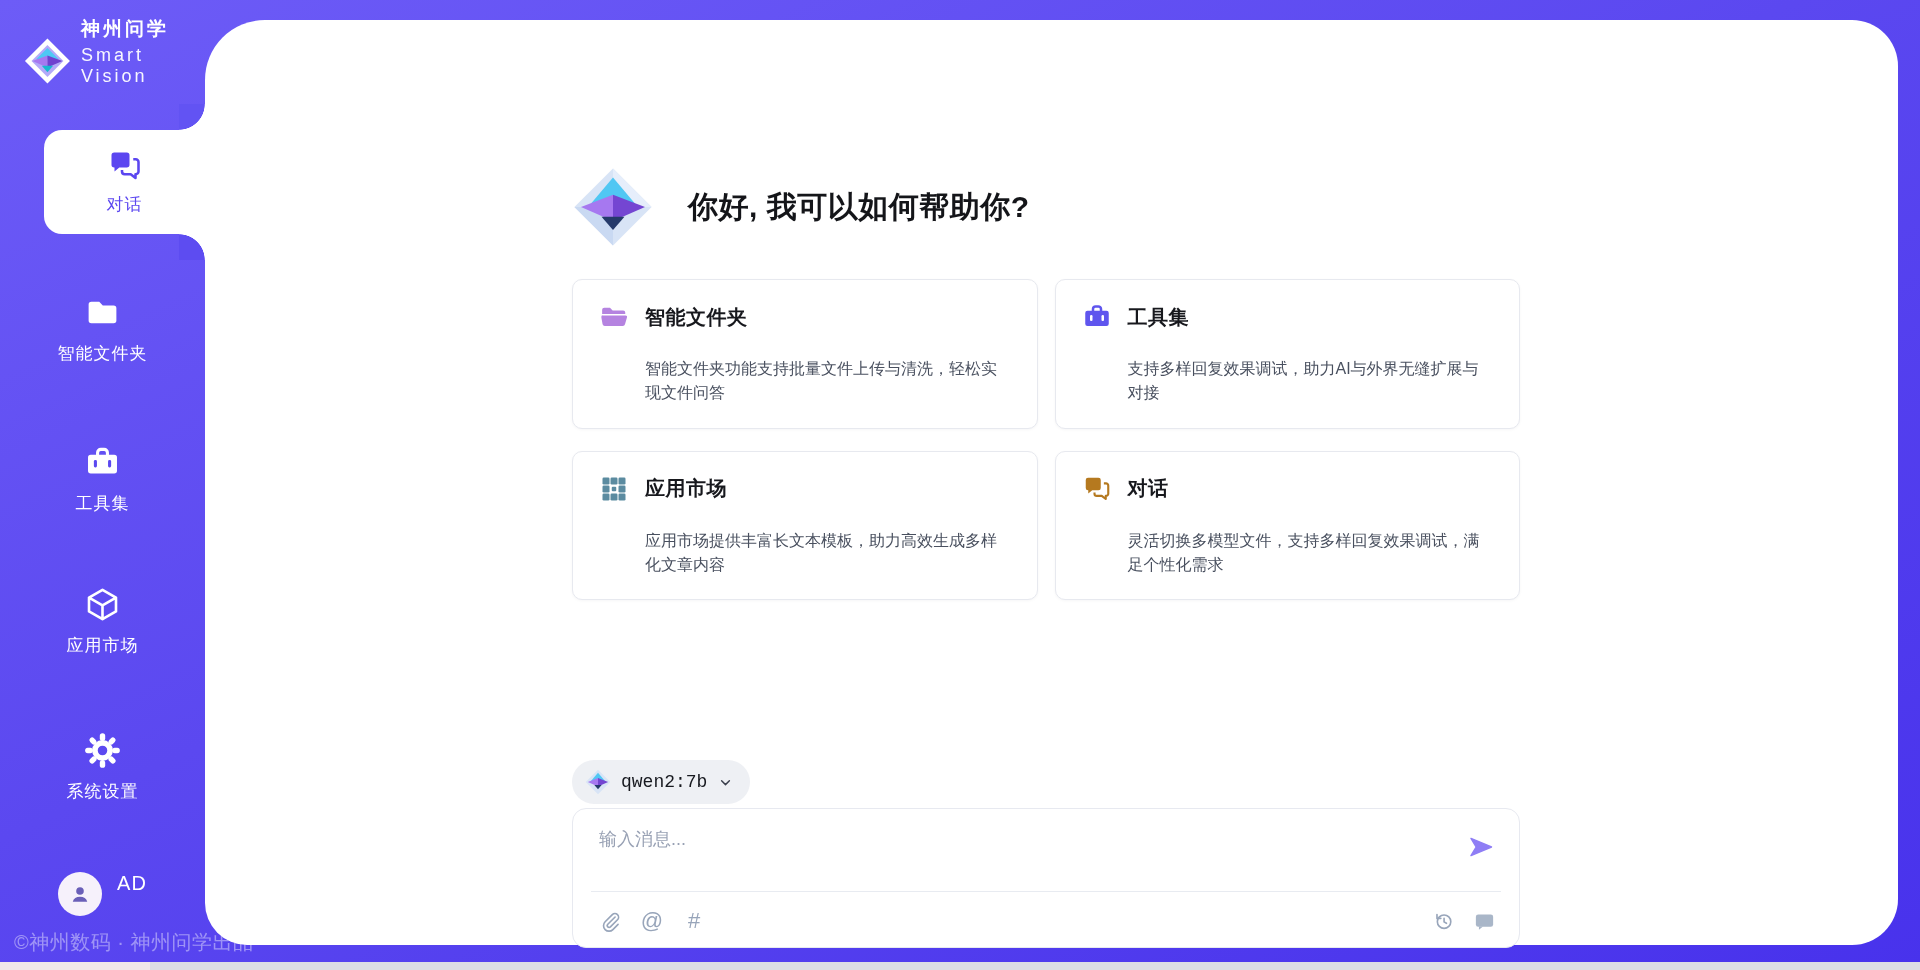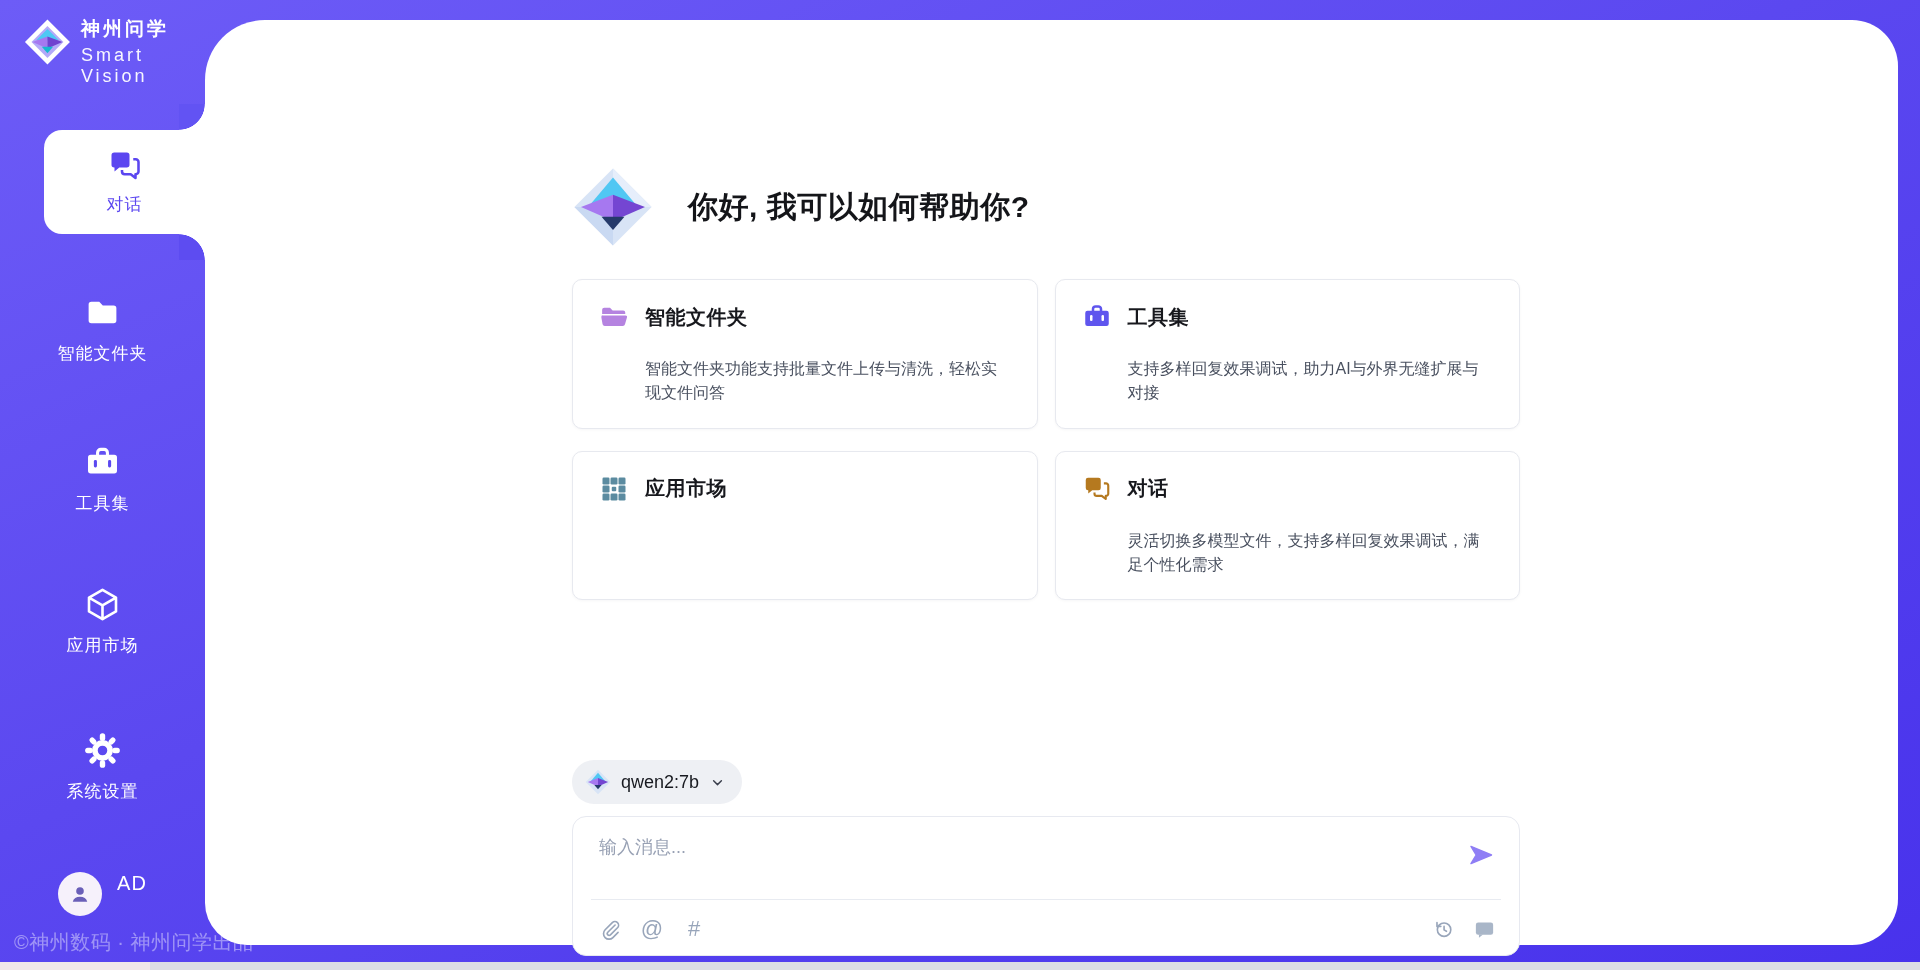--- a/index.html
+++ b/index.html
@@ -12,21 +12,21 @@
   .bottom-strip { position:absolute; left:0; right:0; bottom:0; height:8px;
          background:linear-gradient(90deg,#f1e7ea 0 150px,#dcdde5 150px 100%); z-index:5; }
 
   
   .panel { position:absolute; left:205px; top:20px; right:22px; bottom:25px;
            background:#ffffff; border-radius:60px 46px 46px 42px; z-index:2; }
 
   
   .sidebar { position:absolute; left:0; top:0; width:205px; height:100%; z-index:3; }
 
-  .brand { position:absolute; top:16px; left:24px; display:flex; align-items:flex-start; gap:10px; }
+  .brand { position:absolute; top:16px; left:24px; display:flex; align-items:flex-end; gap:10px; }
   .brand-logo { width:52px; height:52px; }
   .brand-name { color:#fff; font-size:19px; font-weight:700; letter-spacing:3px; }
   .brand-sub { color:#fff; font-size:18px; letter-spacing:3px; margin-top:3px; opacity:.95; }
 
   .nav-item { position:absolute; left:0; width:205px; display:flex; flex-direction:column;
               align-items:center; gap:11px; color:#fff; font-size:17px; cursor:pointer; }
   .nav-item svg { width:37px; height:37px; }
   .nav-label { letter-spacing:1px; }
 
   .nav-active { position:absolute; left:44px; right:0; top:130px; height:104px;
@@ -66,24 +66,24 @@
           min-height:127px; box-shadow:0 1px 3px rgba(17,24,39,.04); cursor:pointer; }
   .card-head { display:flex; align-items:center; gap:16px; }
   .card-head svg { width:30px; height:30px; flex:0 0 auto; }
   .card-title { font-size:20px; font-weight:800; color:#17181d; letter-spacing:.5px; }
   .card-desc { margin:25px 0 0 46px; font-size:16px; line-height:1.52; color:#49505f; }
 
   .model-row { margin-top:160px; }
   .model-pill { display:inline-flex; align-items:center; gap:10px; background:#eef0f4;
                 border-radius:22px; padding:9px 16px 9px 13px; cursor:pointer; }
   .model-pill .pill-logo { width:26px; height:26px; }
-  .model-name { font-size:18px; color:#17191f; }
+  .model-name { font-size:18px; color:#17191f;font-family:Liberation Mono, monospace; }
   .model-pill .chev { width:17px; height:17px; }
 
-  .composer { position:relative; margin-top:12px; height:140px; background:#fff;
+  .composer { position:relative; margin-top:4px; height:140px; background:#fff;
               border:1.5px solid #e7e9f0; border-radius:14px; }
   .composer-input { position:absolute; top:18px; left:26px; width:820px; height:58px;
               border:none; outline:none; resize:none; background:transparent;
               font:18px "Liberation Sans","DejaVu Sans",sans-serif; color:#333; }
   .composer-input::placeholder { color:#98a1b4; }
   .send-btn { position:absolute; top:24px; right:24px; width:28px; height:28px;
               color:#8f7ef5; cursor:pointer; background:none; border:none; }
   .send-btn svg { width:28px; height:28px; }
   .composer-divider { position:absolute; left:18px; right:18px; top:82px; height:1px; background:#e8ebf1; }
   .composer-toolbar { position:absolute; left:24px; right:22px; top:96px; height:32px;
@@ -230,20 +230,21 @@
                 <rect x="2.8" y="9.2" width="5.6" height="5.6" rx="1"></rect>
                 <rect x="10.2" y="10.2" width="3.6" height="3.6" rx="0.8"></rect>
                 <rect x="15.6" y="9.2" width="5.6" height="5.6" rx="1"></rect>
                 <rect x="2.8" y="15.6" width="5.6" height="5.6" rx="1"></rect>
                 <rect x="9.2" y="15.6" width="5.6" height="5.6" rx="1"></rect>
                 <rect x="15.6" y="15.6" width="5.6" height="5.6" rx="1"></rect>
               </g>
             </svg>
             <span class="card-title">应用市场</span>
           </div>
+          <p class="card-desc">应用市场提供丰富长文本模板，助力高效生成多样化文章内容</p>
         </div>
 
         <div class="card">
           <div class="card-head">
             <svg viewBox="0 0 24 24" style="color: rgb(181, 121, 31);">
               <path d="M3 4.8A1.8 1.8 0 0 1 4.8 3h8.4A1.8 1.8 0 0 1 15 4.8v6.4a1.8 1.8 0 0 1-1.8 1.8H8.2L5 15.6V13h-.2A1.8 1.8 0 0 1 3 11.2z" fill="currentColor"></path>
               <path d="M17.5 7.5h1.7A1.8 1.8 0 0 1 21 9.3v6.4a1.8 1.8 0 0 1-1.8 1.8H19V20l-3.2-2.5h-4A1.8 1.8 0 0 1 10 15.7v-1" fill="none" stroke="currentColor" stroke-width="1.7" stroke-linejoin="round"></path>
             </svg>
             <span class="card-title">对话</span>
           </div>

